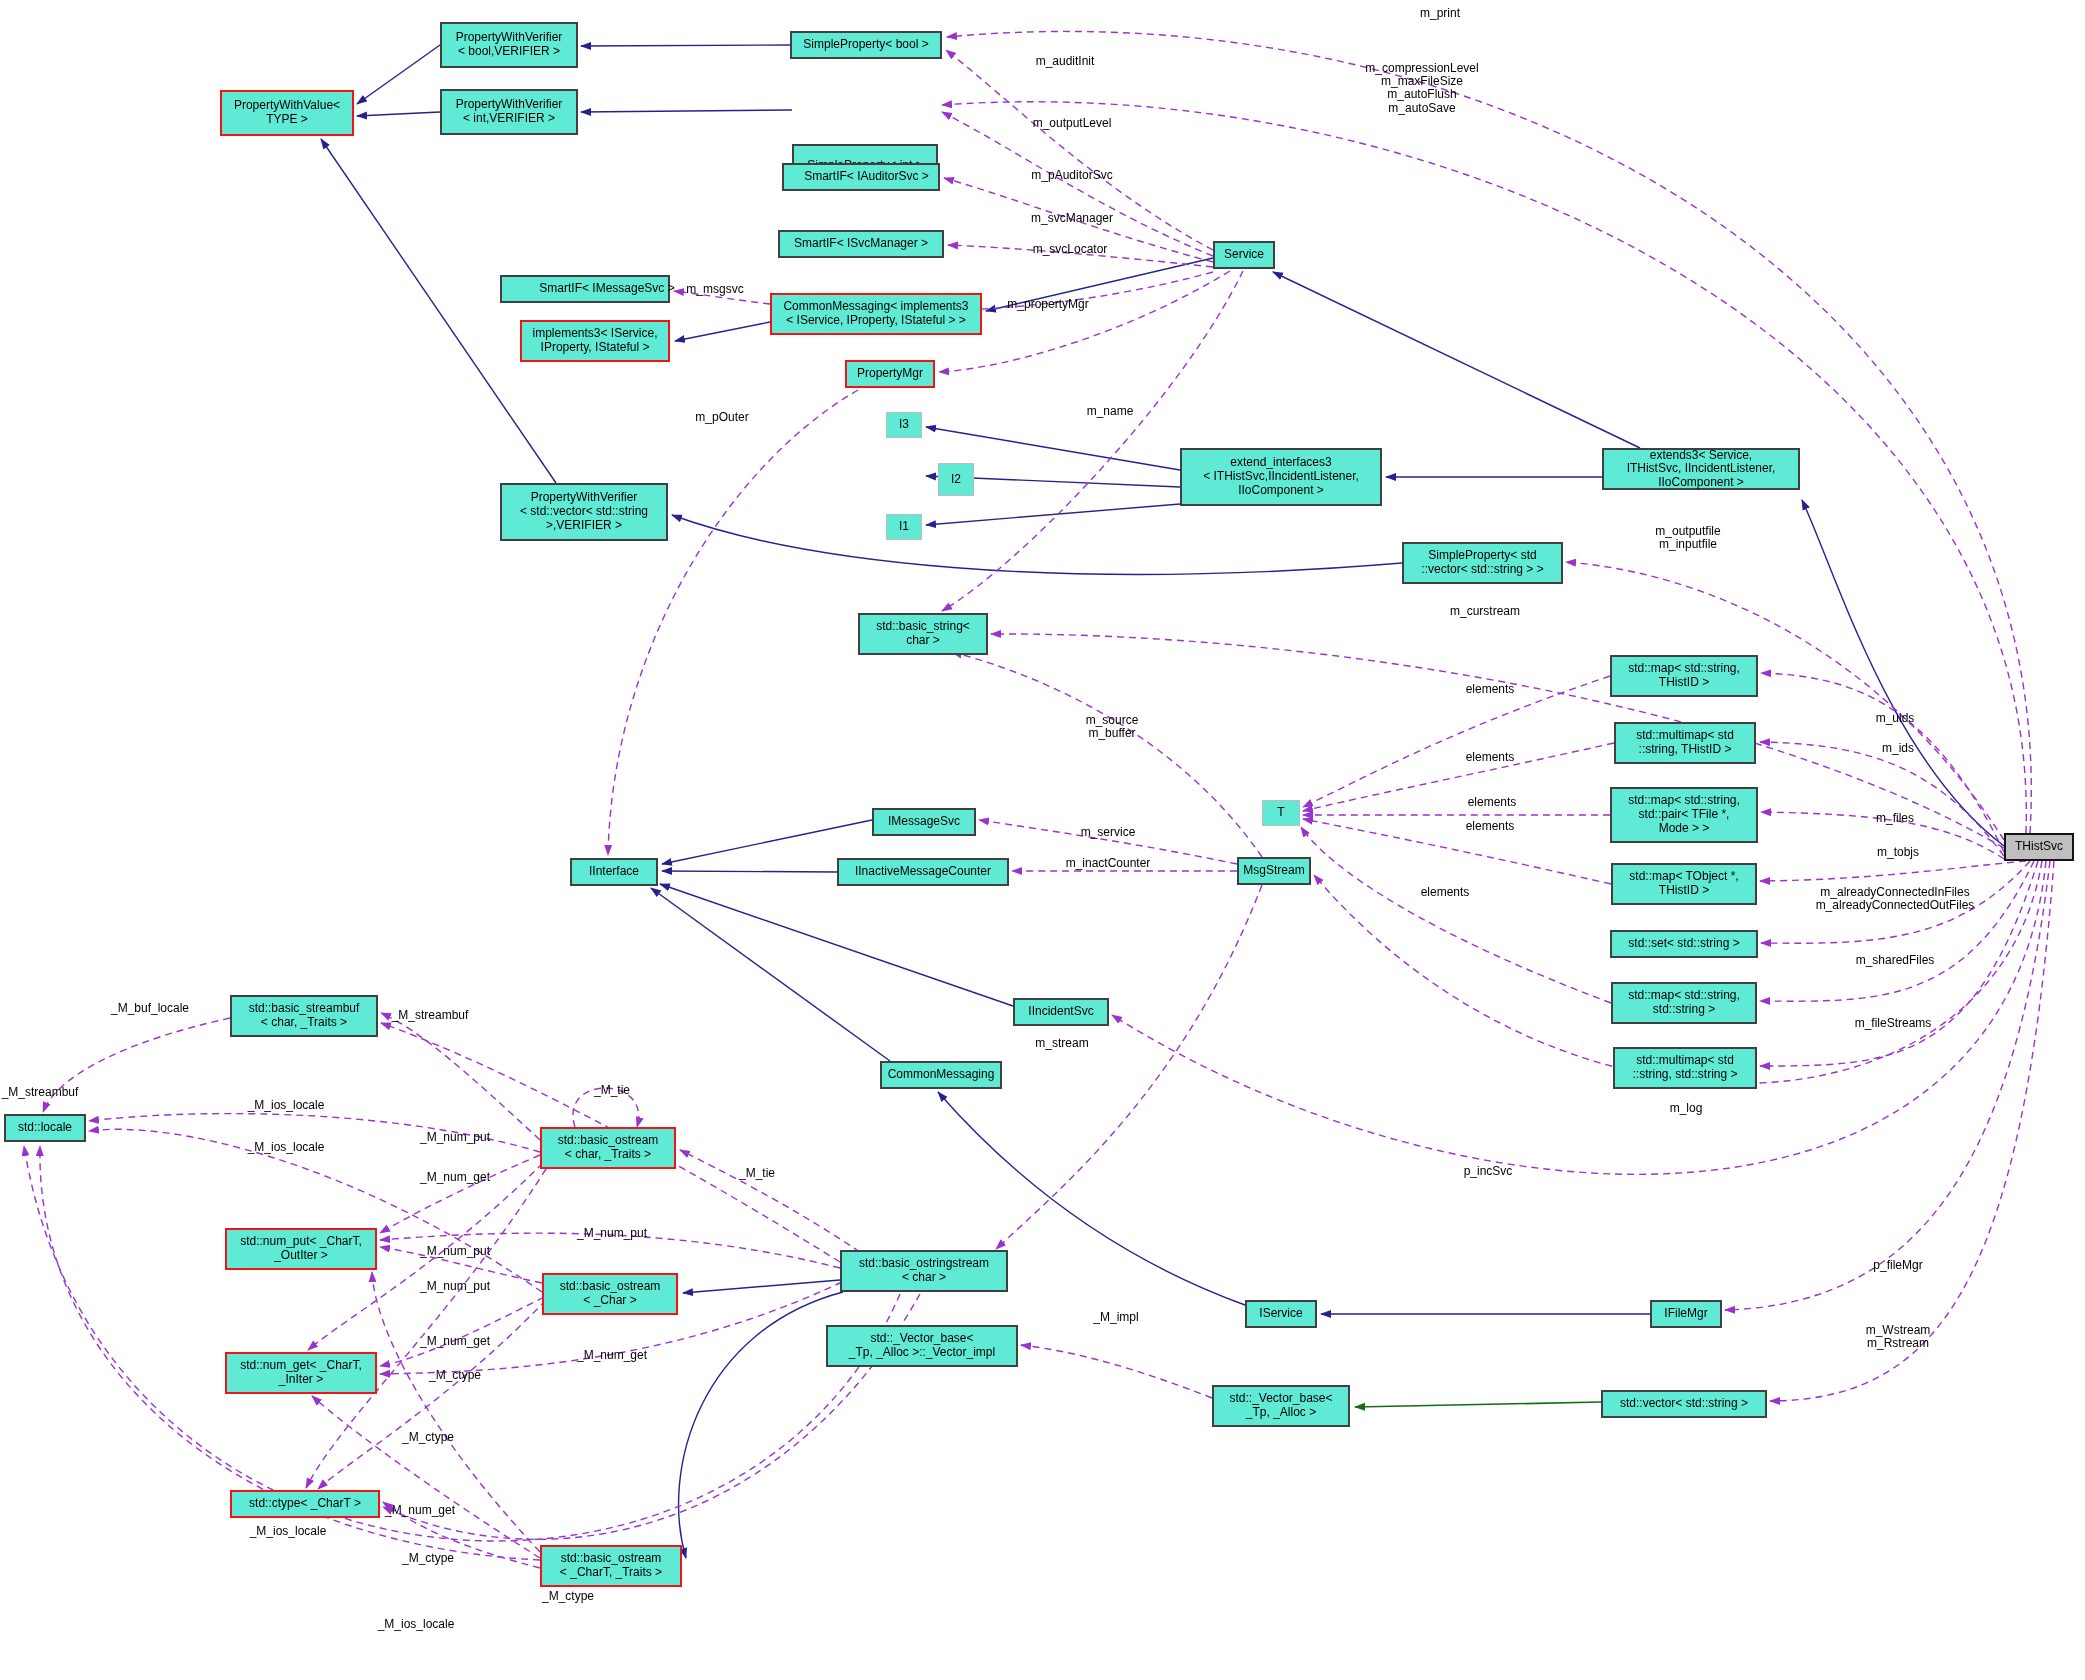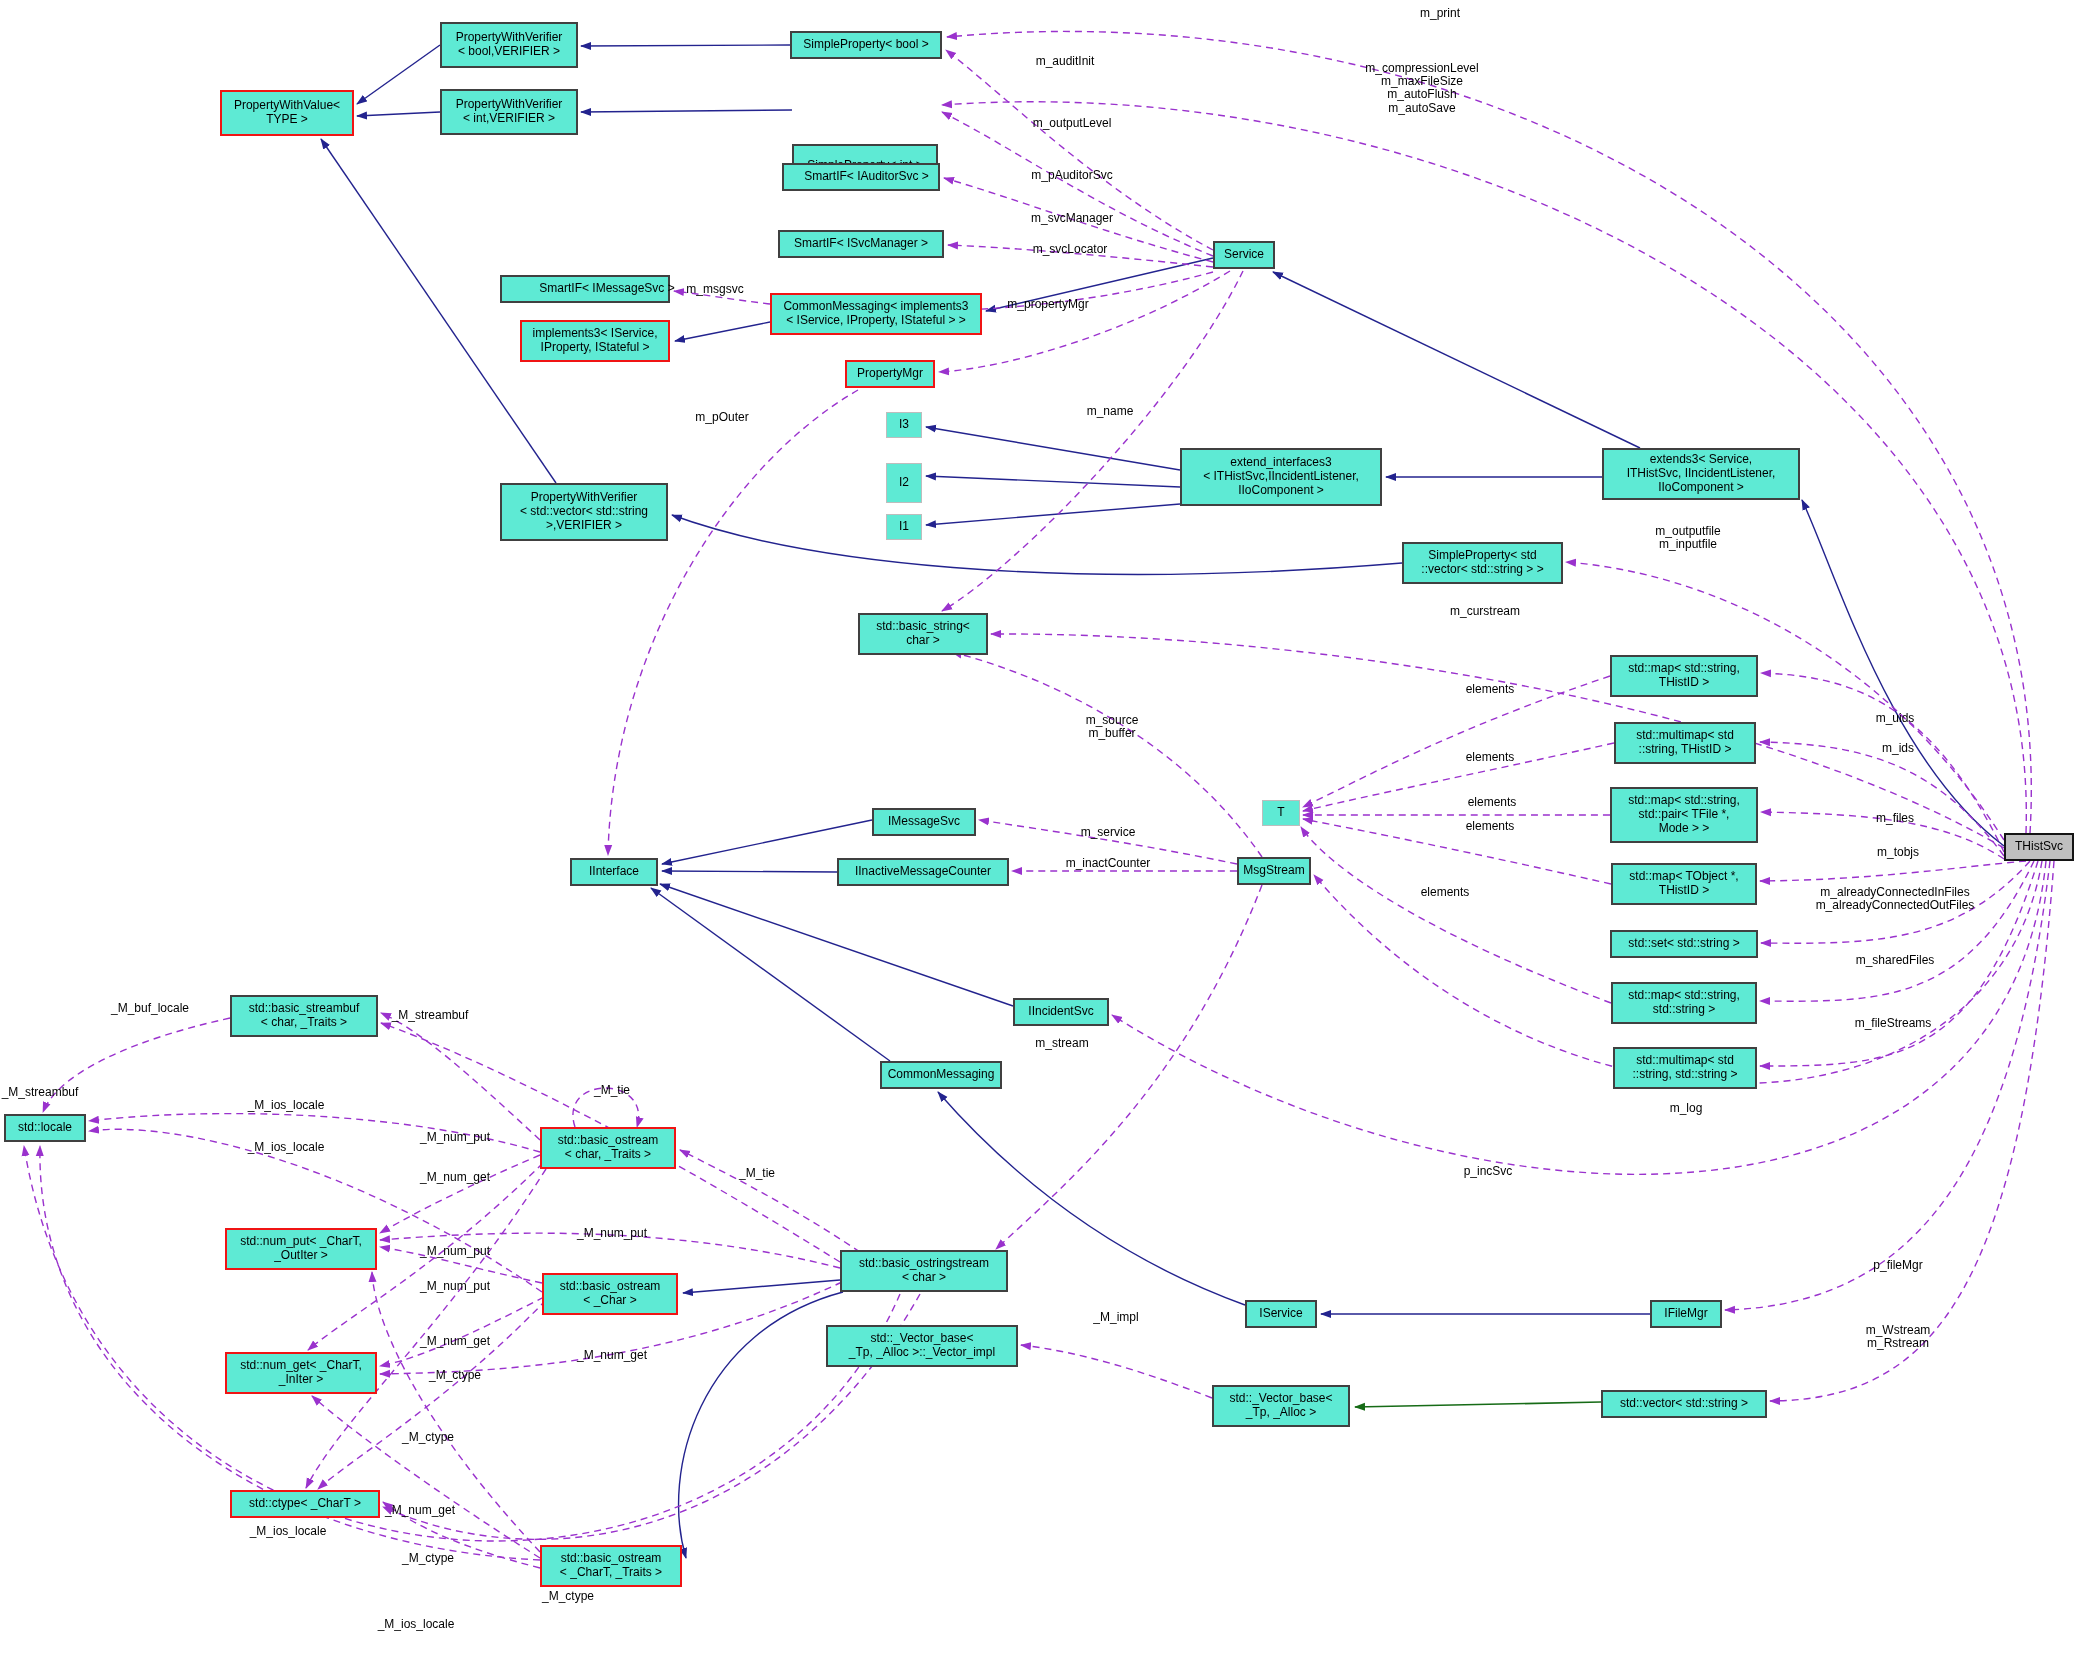--- a/index.html
+++ b/index.html
@@ -155,32 +155,32 @@
     <div class="node red" style="left: 520px; top: 320px; width: 150px; height: 42px;">
       <div>implements3&lt; IService,</div>
       <div>IProperty, IStateful &gt;</div>
     </div>
     <div class="node red" style="left: 845px; top: 360px; width: 90px; height: 28px;">
       <div>PropertyMgr</div>
     </div>
     <div class="node gray" style="left: 886px; top: 412px; width: 36px; height: 26px;">
       <div>I3</div>
     </div>
-    <div class="node gray" style="left: 886px; top: 463px; width: 36px; height: 40px;">
+    <div class="node gray" style="left: 938px; top: 463px; width: 36px; height: 33px;">
       <div>I2</div>
     </div>
     <div class="node gray" style="left: 886px; top: 514px; width: 36px; height: 26px;">
       <div>I1</div>
     </div>
     <div class="node dark" style="left: 1180px; top: 448px; width: 202px; height: 58px;">
       <div>extend_interfaces3</div>
       <div>&lt; ITHistSvc,IIncidentListener,</div>
       <div>IIoComponent &gt;</div>
     </div>
-    <div class="node dark" style="left: 1602px; top: 448px; width: 198px; height: 52px;">
+    <div class="node dark" style="left: 1602px; top: 448px; width: 198px; height: 42px;">
       <div>extends3&lt; Service,</div>
       <div>ITHistSvc, IIncidentListener,</div>
       <div>IIoComponent &gt;</div>
     </div>
     <div class="node dark" style="left: 500px; top: 483px; width: 168px; height: 58px;">
       <div>PropertyWithVerifier</div>
       <div>&lt; std::vector&lt; std::string</div>
       <div>&gt;,VERIFIER &gt;</div>
     </div>
     <div class="node dark" style="left: 1402px; top: 542px; width: 161px; height: 42px;">

